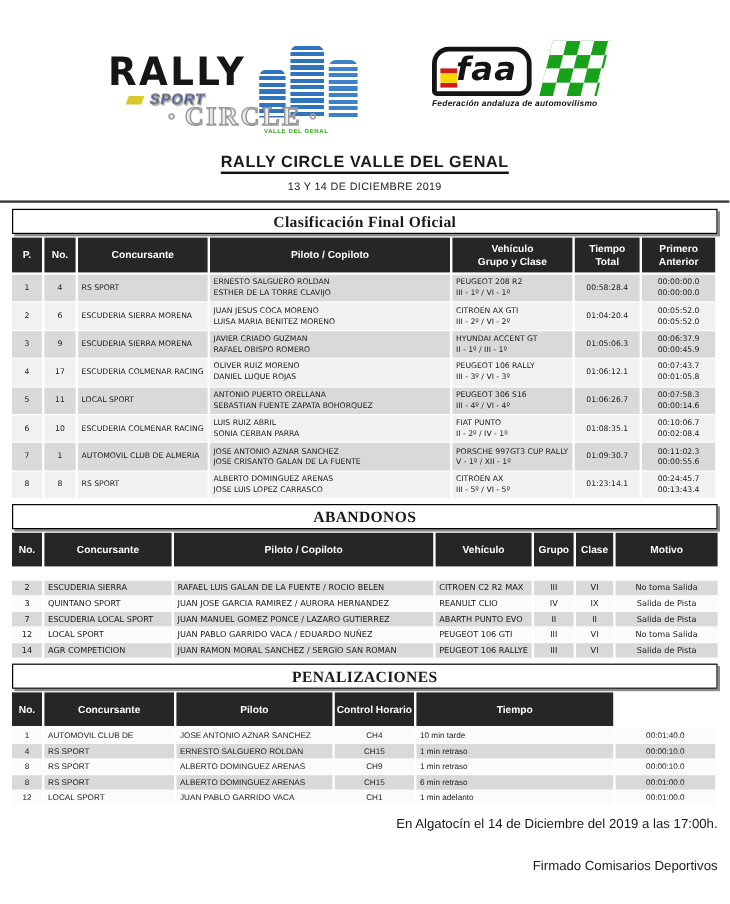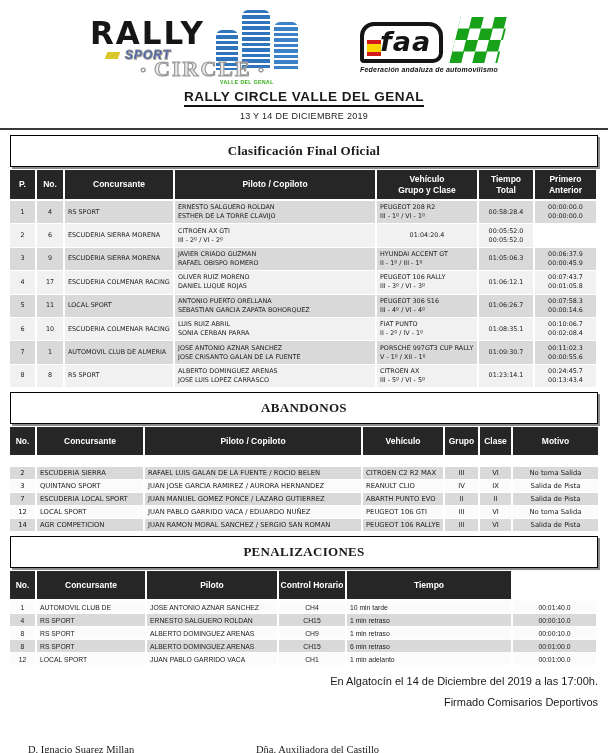--- a/index.html
+++ b/index.html
@@ -2,21 +2,21 @@
 <html><head>
 <meta charset="utf-8">
 <style>
   * { box-sizing: border-box; margin: 0; padding: 0; }
   html,body { width:608px; height:753px; background:#fff; overflow:hidden;
     font-family:"Liberation Sans", sans-serif; color:#1a1a1a; }
   .page { width:608px; height:753px; }
   .inner { padding:0 10px; }
 
   
-  .logos { height:84px; display:flex; justify-content:center; align-items:center; gap:44px; padding-top:6px; }
+  .logos { height:84px; display:flex; justify-content:center; align-items:flex-start; gap:44px; padding-top:6px;margin-top:28px; }
   .logo-left { position:relative; width:228px; height:78px; }
   .rally-word { position:absolute; top:8px; left:2px; font-size:31px; font-weight:800;
     letter-spacing:2px; color:#161616; transform:scaleY(1.05); font-family:"DejaVu Sans", sans-serif; }
   .sport-chip { position:absolute; top:46px; left:18px; width:13px; height:7px; background:#d8c82a; transform:skewX(-20deg); }
   .sport-word { position:absolute; top:42px; left:37px; font-size:12px; font-weight:800; font-style:italic;
     letter-spacing:1px; color:#1d4ed8; -webkit-text-stroke:1px #8a8a8a; text-shadow:1px 1px 0 #bbb; }
   .buildings { position:absolute; left:128px; top:2px; width:96px; height:62px; }
   .b { position:absolute; bottom:0; border-radius:6px 6px 0 0;
     background:repeating-linear-gradient(180deg,#2f74bd 0 3.5px,#ffffff 3.5px 5.5px); }
   .b1 { left:0;  width:22px; height:40px; }
@@ -33,27 +33,27 @@
   .faa-mark { position:relative; border:4px solid #141414; border-radius:14px 14px 10px 4px;
     padding:0 8px 2px 16px; }
   .faa-text { font-size:27px; font-weight:900; font-style:italic; letter-spacing:1px; color:#141414;
     font-family:"DejaVu Sans", sans-serif; }
   .spain-flag { position:absolute; left:3px; bottom:3px; width:14px; height:16px; display:block;
     background:linear-gradient(180deg,#d21a1a 0 25%,#ffd400 25% 75%,#d21a1a 75% 100%); }
   .checkers { width:48px; height:46px; transform:skewX(-14deg);
     background:repeating-conic-gradient(#17a21a 0% 25%, #ffffff 0% 50%) 0 0 / 23px 23px; }
   .faa-caption { margin-top:3px; font-size:7px; font-weight:700; font-style:italic; color:#111; letter-spacing:.2px; }
 
-  .doc-title { text-align:center; margin-top:3px; }
+  .doc-title { text-align:center; margin-top:14px; }
   .doc-title span { font-size:13.5px; font-weight:800; letter-spacing:.5px; border-bottom:2px solid #111; padding-bottom:1px; }
   .doc-subtitle { text-align:center; margin-top:6px; font-size:9px; color:#222; letter-spacing:.3px; }
   .top-rule { margin-top:7px; border-top:2px solid #3a3a3a; }
 
   
-  .title-box { margin-top:5px; height:32px; border:1px solid #000; box-shadow:2px 2px 0 #8c8c8c;
+  .title-box { margin-top:5px; height:21px; border:1px solid #000; box-shadow:2px 2px 0 #8c8c8c;
     display:flex; align-items:center; justify-content:center;
     font-family:"Liberation Serif", serif; font-weight:700; font-size:13px; letter-spacing:.3px; }
 
   
   .grid { display:grid; column-gap:2px; }
   .head { margin-top:3px; }
   .head .hcell { background:#262626; color:#fff; font-weight:700; font-size:8.5px; line-height:1.2;
     display:flex; flex-direction:column; align-items:center; justify-content:center; text-align:center; }
   .cell { padding:1px 3px; overflow:hidden; }
   .c-center { display:flex; flex-direction:column; align-items:center; justify-content:center; text-align:center; }
@@ -79,21 +79,21 @@
   
   .pen-grid { grid-template-columns:25px 108px 130px 66px 164px 83px; }
   .pen-head { height:28px; }
   .pen-rows { margin-top:2px; display:flex; flex-direction:column; gap:1px; }
   .pen-row { height:12px; font-size:6.8px; }
   .pen-rows .pen-row:nth-of-type(odd)  .cell { background:#fbfbfb; }
   .pen-rows .pen-row:nth-of-type(even) .cell { background:#d9d9d9; }
 
   
   .closing { margin-top:10px; text-align:right; font-family:Liberation Sans, sans-serif; font-size:11px; }
-  .closing .line2 { margin-top:9px; }
+  .closing .line2 { margin-top:23px; }
   .signatures { margin-top:34px; display:grid; grid-template-columns:228px 206px auto; padding-left:18px;
     font-family:"Liberation Serif", serif; font-size:10.5px; line-height:1.55; }
 </style>
 </head>
 <body>
 
 <div class="page">
 
   <div class="logos">
     <div class="logo-left">
@@ -173,20 +173,24 @@
             <div>00:00:00.0</div>
             <div>00:00:00.0</div>
           </div>
         </div>
 
         <div class="grid cls-grid cls-row">
           <div class="cell c-center">2</div>
           <div class="cell c-center">6</div>
           <div class="cell c-mid">ESCUDERIA SIERRA MORENA</div>
           <div class="cell two">
+            <div>JUAN JESUS COCA MORENO</div>
+            <div>LUISA MARIA BENITEZ MORENO</div>
+          </div>
+          <div class="cell two">
             <div>CITROEN AX GTI</div>
             <div>III - 2º / VI - 2º</div>
           </div>
           <div class="cell c-center">01:04:20.4</div>
           <div class="cell c-center">
             <div>00:05:52.0</div>
             <div>00:05:52.0</div>
           </div>
         </div>
 
@@ -227,21 +231,21 @@
             <div>00:01:05.8</div>
           </div>
         </div>
 
         <div class="grid cls-grid cls-row">
           <div class="cell c-center">5</div>
           <div class="cell c-center">11</div>
           <div class="cell c-mid">LOCAL SPORT</div>
           <div class="cell two">
             <div>ANTONIO PUERTO ORELLANA</div>
-            <div>SEBASTIAN GARCIA ZAPATA BOHORQUEZ</div>
+            <div>SEBASTIAN FUENTE ZAPATA BOHORQUEZ</div>
           </div>
           <div class="cell two">
             <div>PEUGEOT 306 S16</div>
             <div>III - 4º / VI - 4º</div>
           </div>
           <div class="cell c-center">01:06:26.7</div>
           <div class="cell c-center">
             <div>00:07:58.3</div>
             <div>00:00:14.6</div>
           </div>

